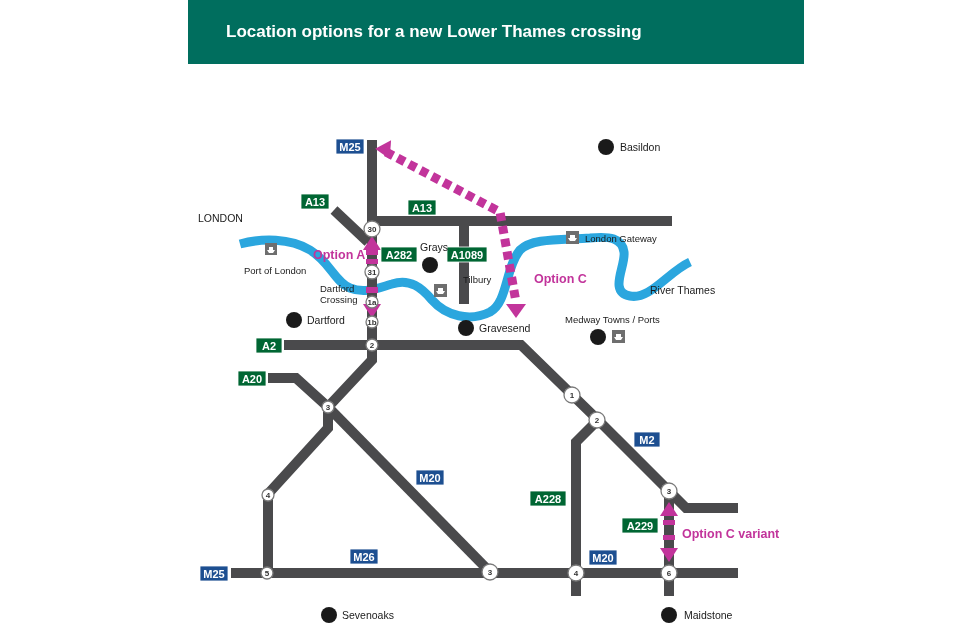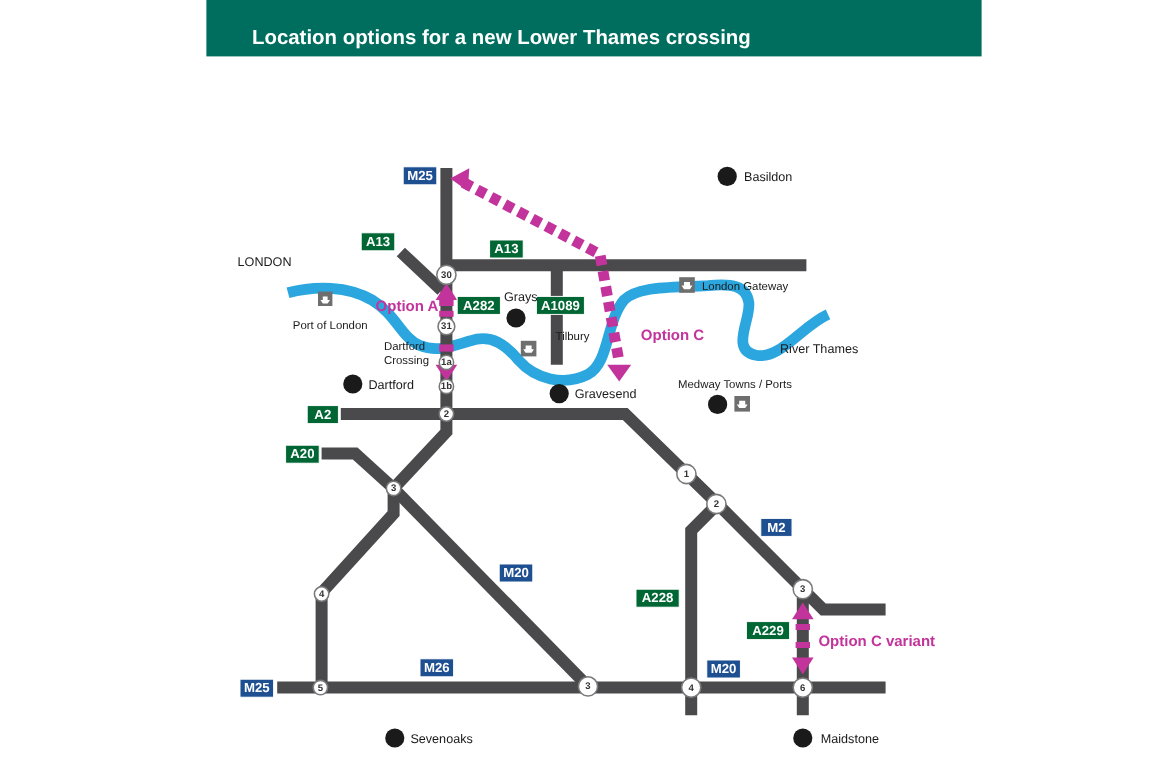--- a/index.html
+++ b/index.html
@@ -1,17 +1,17 @@
 <!DOCTYPE html>
 <html><head>
   <meta charset="utf-8">
   <style>
     html, body { margin: 0; padding: 0; background: #ffffff; }
     body { width: 960px; height: 640px; position: relative; overflow: hidden; font-family: "Liberation Sans", sans-serif; }
-    .header { position: absolute; left: 172px; top: 0; width: 616px; height: 47px; background: #006e5e; padding-left: 30px; }
+    .header { position: absolute; left: 188px; top: 0; width: 616px; height: 64px; background: #006e5e; }
     .header-title { position: absolute; left: 38px; top: 22px; color: #ffffff; font-family: "Liberation Sans", sans-serif; font-weight: bold; font-size: 17px; letter-spacing: 0px; }
     svg { position: absolute; left: 0; top: 0; }
     .road { stroke: #4a4a4c; stroke-width: 10; fill: none; stroke-linejoin: miter; }
     .river { stroke: #2ba6de; stroke-width: 9; fill: none; stroke-linecap: butt; }
     .jn circle { fill: #ffffff; stroke: #7a7a7a; stroke-width: 1.3; }
     .jn text { font-family: "Liberation Sans", sans-serif; font-size: 8px; font-weight: bold; fill: #333333; text-anchor: middle; dominant-baseline: central; }
     .lbl { font-family: "Liberation Sans", sans-serif; font-size: 10.5px; fill: #1a1a1a; }
     .lbl-sm { font-family: "Liberation Sans", sans-serif; font-size: 9.5px; fill: #1a1a1a; }
     .opt { font-family: "Liberation Sans", sans-serif; font-size: 12.5px; font-weight: bold; fill: #c2349b; }
     .sign rect { stroke: #ffffff; stroke-width: 0.8; }

